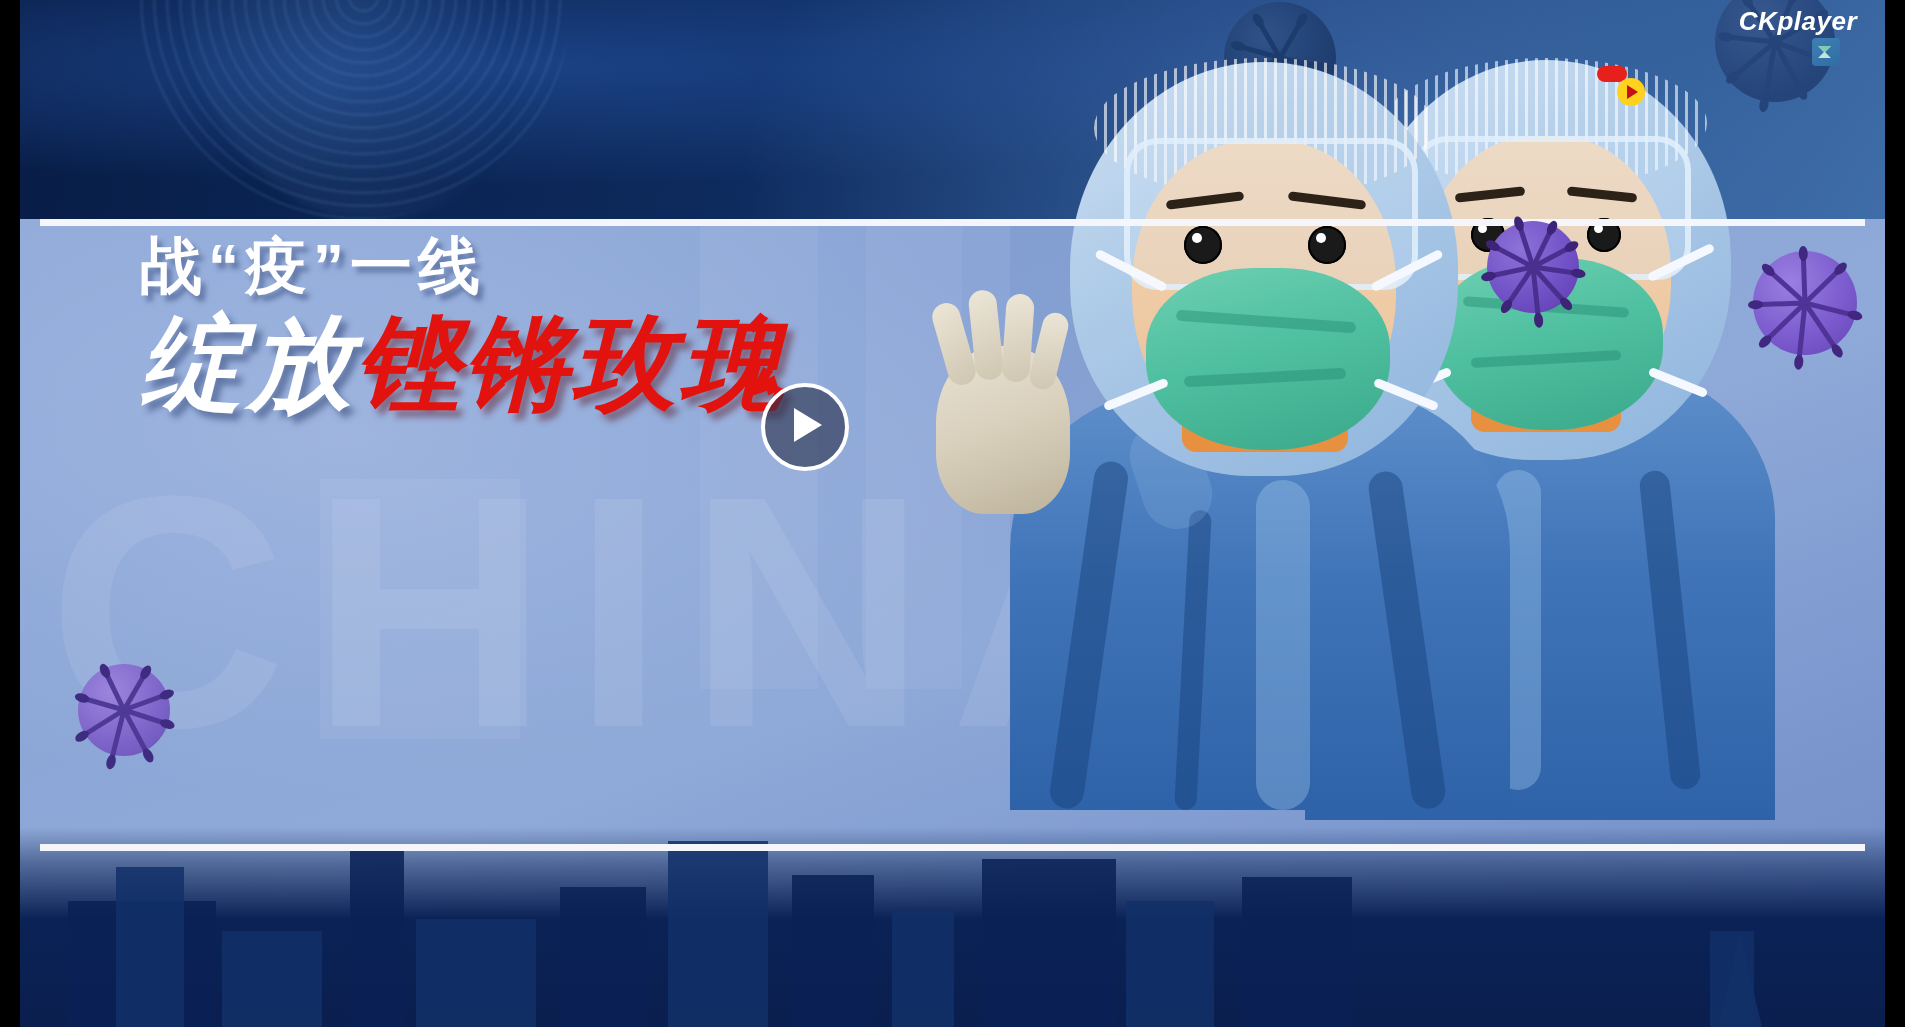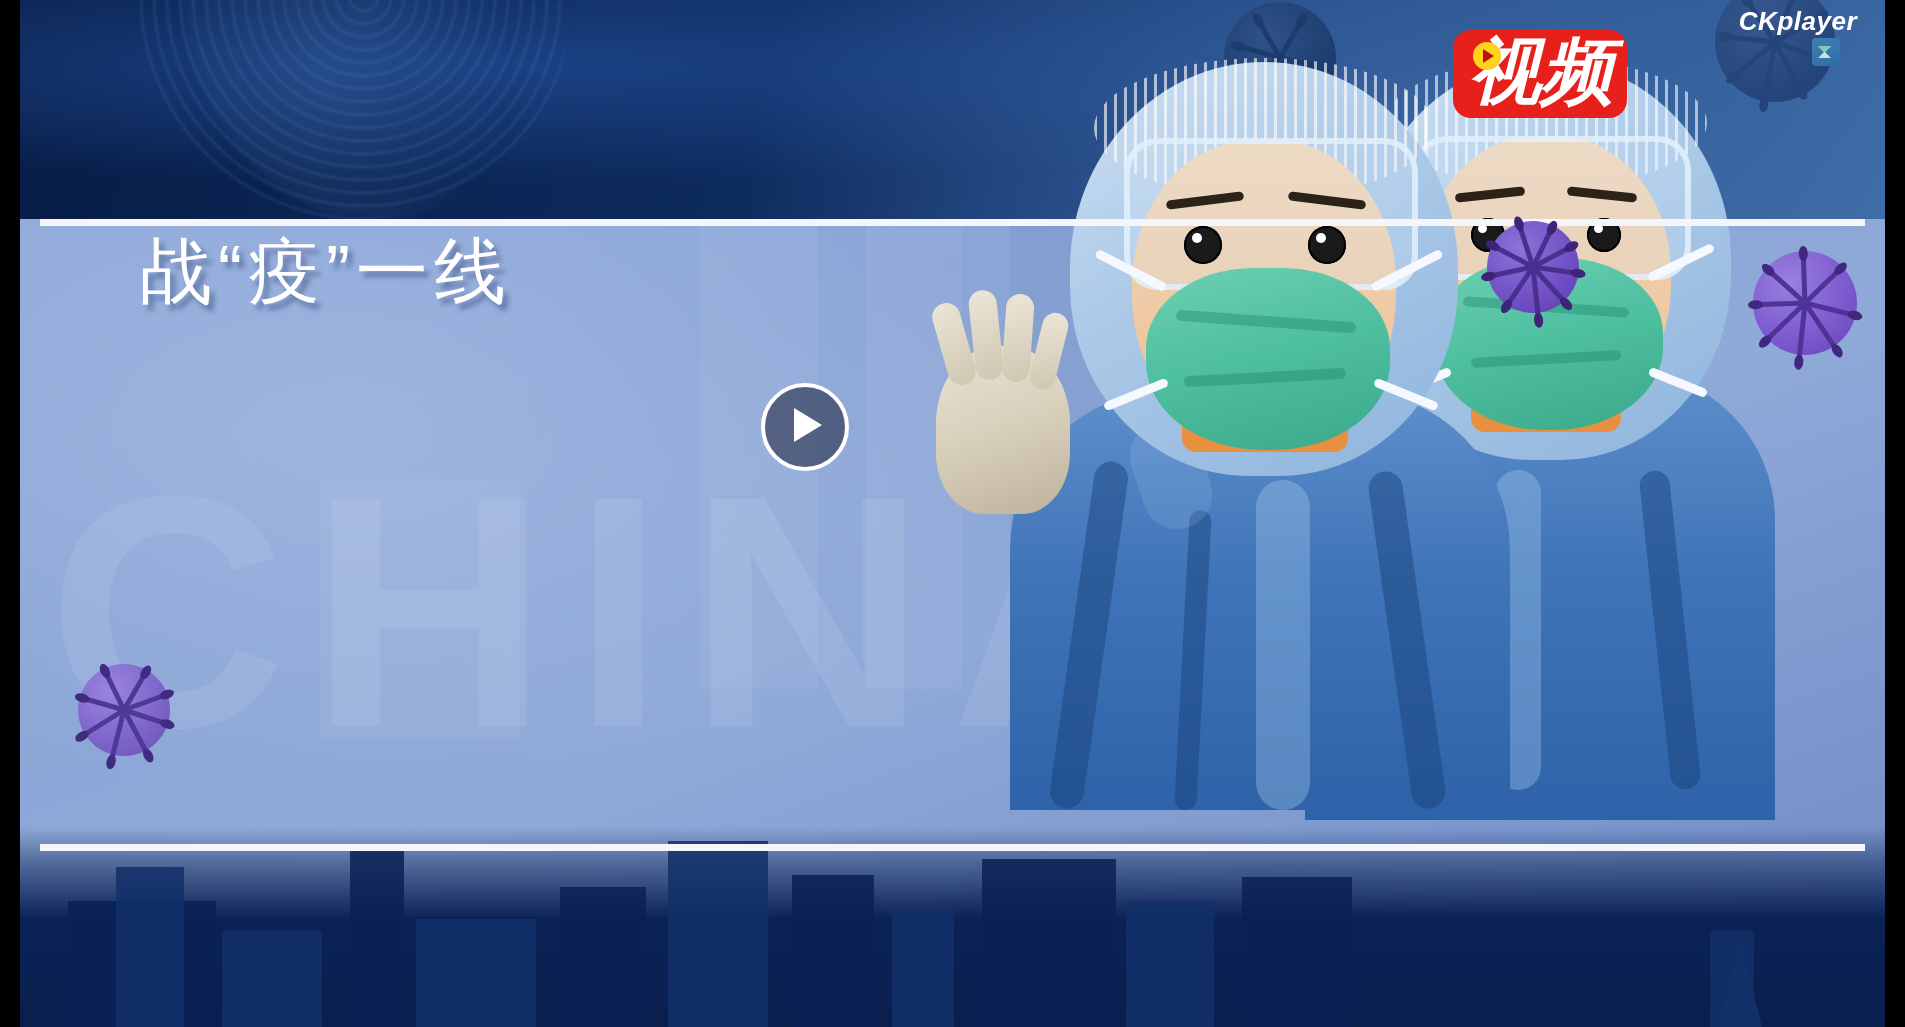--- a/index.html
+++ b/index.html
@@ -169,22 +169,22 @@
     display: block;
   }
 
   
   .headline-wrap {
     position: absolute;
     left: 120px; top: 230px;
     z-index: 14;
   }
   .headline-1 {
-    font-size: 72px;
-    font-weight: normal;
+    font-size: 62px;
+    font-weight: bold;
     color: #ffffff;
     letter-spacing: 6px;
     line-height: 1.15;
     text-shadow: 5px 6px 5px rgba(40,60,110,.45);
     white-space: nowrap;
   }
   .headline-2 {
     margin-top: 6px;
     font-size: 104px;
     font-weight: bold;
@@ -667,31 +667,33 @@
         <div class="finger" style="left:126px;top:22px; width:26px; height:78px; transform:rotate(14deg);"></div>
       </div>
 
     </div>
 
     <div class="rule top"></div>
     <div class="rule bottom"></div>
 
     <div class="headline-wrap">
       <div class="headline-1">战“疫”一线</div>
+      <div class="headline-2">
+        <span class="w">绽放</span><span class="r">铿锵玫瑰</span>
+      </div>
     </div>
 
 
     <div class="play-btn">
       <div class="tri"></div>
     </div>
 
     <div class="logo-lockup">
       <div class="logo-badge">
         <div class="play-dot"></div>
-        <div class="txt">视频</div>
       </div>
     </div>
 
     <div class="brand-label">CKplayer</div>
 
     <div class="share-btn">
       <svg width="28" height="28" viewBox="0 0 28 28" aria-hidden="true">
         <path d="M6 8 L19 8 L13 14 L19 20 L6 20 L12 14 Z" fill="#bfe6d8"></path>
         <path d="M6 8 L19 8 L13 14 Z" fill="#7fcbb6"></path>
       </svg>

